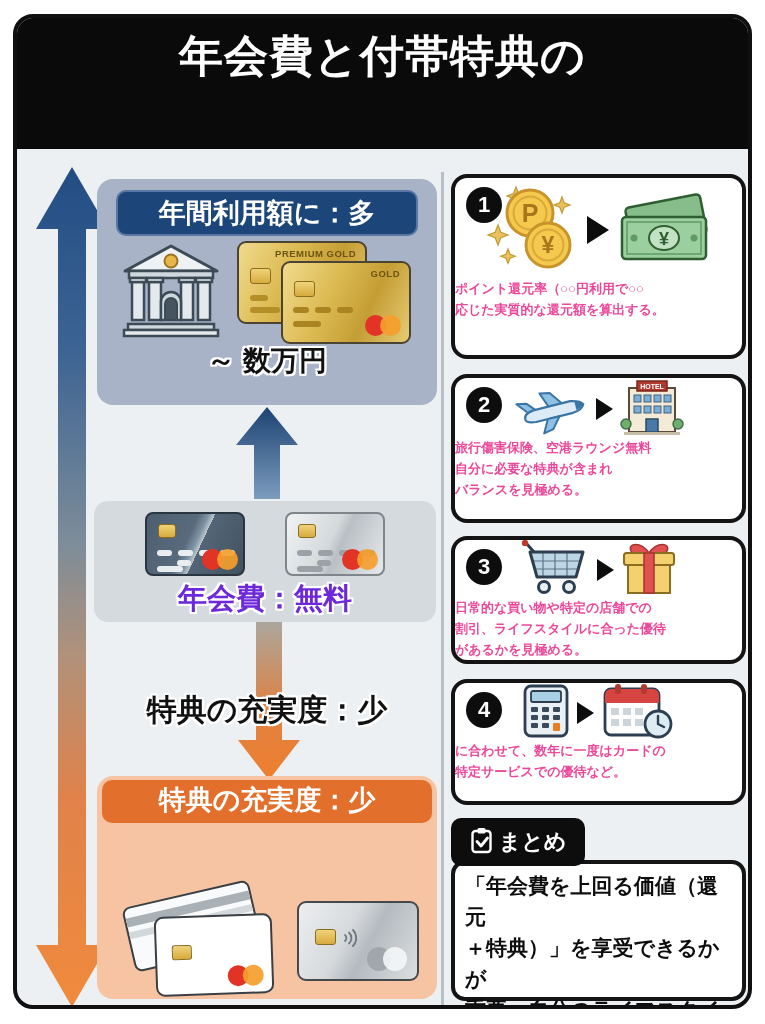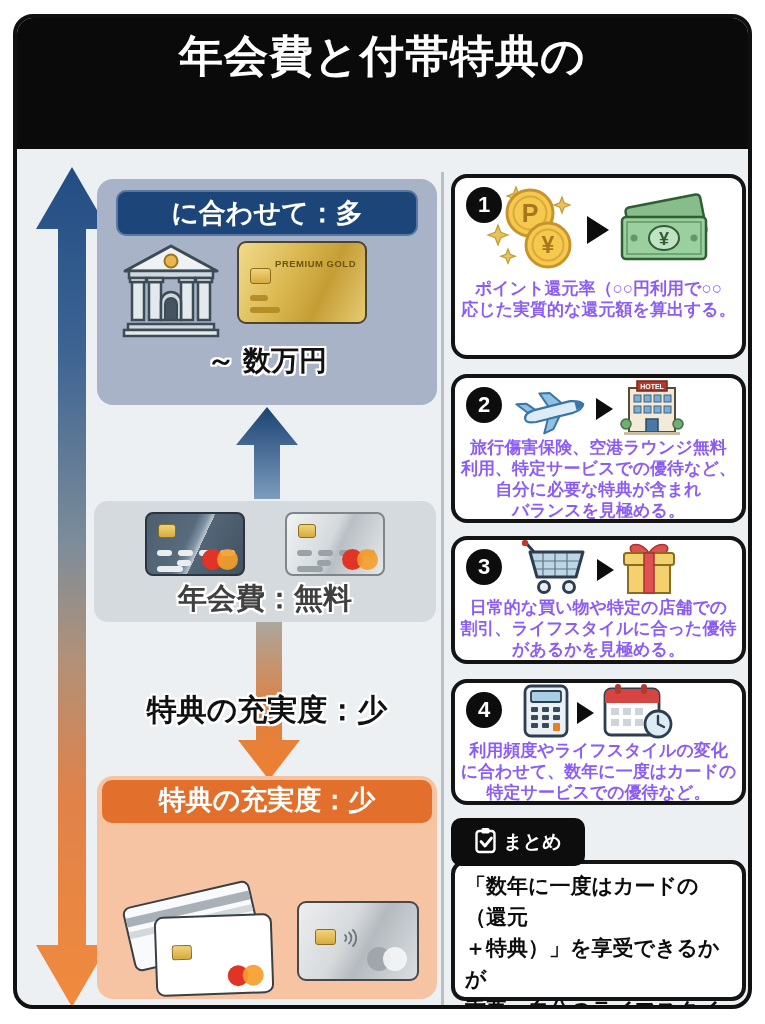--- a/index.html
+++ b/index.html
@@ -27,21 +27,21 @@
     font-size:27px; line-height:42px; text-align:center; }
   .icon-row-top { display:flex; justify-content:center; align-items:center; gap:16px; margin-top:7px; height:100px; }
   .fee-high { margin-top:2px; text-align:center; font-weight:900; font-size:28px;
     line-height:31px; color:#111; }
 
   .arrow-abs { position:absolute; }
 
   .box-free { position:absolute; left:77px; top:483px; width:342px; height:121px;
     background:#d4dade; border-radius:14px; }
   .cards-row { display:flex; justify-content:center; gap:40px; margin-top:11px; }
-  .fee-free { margin-top:3px; text-align:center; font-weight:900; font-size:29px; color:#404040; }
+  .fee-free { margin-top:3px; text-align:center; font-weight:900; font-size:29px; color:#6d28d9; }
 
   .mid-label { position:absolute; left:80px; top:672px; width:340px; text-align:center;
     font-weight:900; font-size:30px; color:#111; z-index:5; }
 
   .box-low { position:absolute; left:80px; top:758px; width:340px; height:223px;
     background:#f6c4a3; border-radius:16px; }
   .pill-orange { margin:4px auto 0; width:330px; height:43px; background:#e26f2c;
     border-radius:10px; color:#fff; font-weight:800; font-size:27px; line-height:41px; text-align:center; }
   .low-cards { position:relative; height:170px; }
 
@@ -50,21 +50,21 @@
   .chip { position:absolute; border:1.5px solid #8a6d1f; border-radius:3px;
     background:linear-gradient(#f0d37a,#d7ab3e); }
   .dash { position:absolute; height:6px; border-radius:3px; }
   .mc { position:absolute; width:36px; height:21px; }
   .mc i { position:absolute; top:0; width:21px; height:21px; border-radius:50%; }
   .mc .r { left:0; background:#e23327; }
   .mc .o { right:0; background:#f59e2c; opacity:.92; }
 
   .gcard { position:absolute; width:130px; height:83px; border-radius:9px; border:2px solid #4c4432;
     background:linear-gradient(115deg,#f0da8d 0%,#dcba52 38%,#c59d35 66%,#e6cc74 100%); }
-  .gcard .glabel { position:absolute; top:15px; right:9px; font-size:9.5px; font-weight:700;
+  .gcard .glabel { position:absolute; top:5px; right:9px; font-size:9.5px; font-weight:700;
     color:#6b5512; letter-spacing:.5px; }
 
   .dcard { width:100px; height:64px; border:2px solid #2b3540; border-radius:8px;
     background:linear-gradient(115deg,#4d5e6e 0%,#586b7d 42%,#7e93a5 50%,#52647626 55%,#536577 55%,#42525f 100%); }
   .scard { width:100px; height:64px; border:2px solid #7e858b; border-radius:8px;
     background:linear-gradient(115deg,#f1f3f4 0%,#d4d9dc 45%,#b9bfc4 55%,#e6e9eb 100%); }
 
   .wstack { position:absolute; left:28px; top:66px; width:160px; height:110px; }
   .wback { position:absolute; left:2px; top:4px; width:130px; height:66px; background:#f9fafb;
     border:2.5px solid #3a3f44; border-radius:8px; transform:rotate(-13deg); overflow:hidden; }
@@ -84,25 +84,25 @@
 
   
   .step { position:absolute; left:434px; width:295px; background:#fff;
     border:4px solid #141414; border-radius:16px; overflow:hidden; }
   .badge { position:absolute; left:11px; top:9px; width:36px; height:36px; background:#0d0d0d;
     border-radius:50%; color:#fff; font-weight:800; font-size:22px; line-height:36px; text-align:center; }
   .irow { display:flex; justify-content:center; align-items:center; gap:7px; }
   .tri { width:0; height:0; border-top:14px solid transparent; border-bottom:14px solid transparent;
     border-left:22px solid #0d0d0d; }
   .tri.sm { border-top-width:11px; border-bottom-width:11px; border-left-width:17px; }
-  .stext { text-align:center; font-weight:800; color:#8b5cf6; font-size:17px; line-height:21px; }
+  .stext { text-align:left; font-weight:800; color:#ec4899; font-size:13px; line-height:21px; }
 
   .sum-tab { position:absolute; left:434px; top:800px; width:134px; height:48px; background:#0d0d0d;
     border-radius:10px; display:flex; align-items:center; justify-content:center; gap:6px; z-index:6; }
-  .sum-tab span.lbl { color:#fff; font-weight:800; font-size:19px; }
+  .sum-tab span.lbl { color:#fff; font-weight:800; font-size:22px; }
   .sum-box { position:absolute; left:434px; top:842px; width:295px; height:141px; background:#fff;
     border:4px solid #141414; border-radius:14px; padding:6px 10px 0; z-index:5; }
   .sum-box div { font-weight:900; font-size:21px; line-height:31px; color:#0d0d0d; }
 </style>
 </head>
 <body>
 
 <div class="page">
   <div class="frame">
 
@@ -118,21 +118,21 @@
           <stop offset="0.45" stop-color="#7e8d99"></stop>
             <stop offset="0.58" stop-color="#b0917a"></stop>
           <stop offset="0.75" stop-color="#e0824a"></stop>
             <stop offset="1" stop-color="#f08a3c"></stop>
         </linearGradient>
       </defs>
       <path fill="url(#gmain)" d="M38 0 L74 62 L52 62 L52 778 L74 778 L38 840 L2 778 L24 778 L24 62 L2 62 Z"></path>
     </svg>
 
     <div class="box-high">
-      <div class="pill-blue">に合わせて：多</div>
+      <div class="pill-blue">年間利用額に：多</div>
       <div class="icon-row-top">
         <span>
           <svg width="100" height="94" viewBox="0 0 100 94">
             <polygon points="50,2 96,27 4,27" fill="#eef2f5" stroke="#3d4b57" stroke-width="3" stroke-linejoin="round"></polygon>
             <circle cx="50" cy="17" r="6.5" fill="#e9b64b" stroke="#9a7420" stroke-width="2"></circle>
             <rect x="8" y="27" width="84" height="7" fill="#cfd8de" stroke="#3d4b57" stroke-width="2.5"></rect>
             <g fill="#e3e9ed" stroke="#3d4b57" stroke-width="2.5">
               <rect x="11" y="38" width="12" height="38"></rect>
                 <rect x="28" y="38" width="12" height="38"></rect>
               <rect x="60" y="38" width="12" height="38"></rect>
@@ -147,20 +147,32 @@
             <rect x="7" y="80" width="86" height="6" fill="#cfd8de" stroke="#3d4b57" stroke-width="2.5"></rect>
             <rect x="3" y="86" width="94" height="6" fill="#e3e9ed" stroke="#3d4b57" stroke-width="2.5"></rect>
           </svg>
         </span>
         <span style="position:relative;display:block;width:176px;height:104px;">
           <span class="gcard" style="left:0;top:0;">
             <span class="glabel">PREMIUM GOLD</span>
             <span class="chip" style="left:11px;top:25px;width:21px;height:16px;"></span>
             <span class="dash" style="left:11px;top:52px;width:18px;background:#b48e27;"></span>
             <span class="dash" style="left:11px;top:64px;width:30px;background:#b48e27;"></span>
+          </span>
+          <span class="gcard" style="left:44px;top:20px;">
+            <span class="glabel">GOLD</span>
+            <span class="chip" style="left:11px;top:18px;width:21px;height:16px;"></span>
+            <span class="dash" style="left:10px;top:44px;width:16px;background:#a98420;"></span>
+            <span class="dash" style="left:32px;top:44px;width:16px;background:#a98420;"></span>
+            <span class="dash" style="left:54px;top:44px;width:16px;background:#a98420;"></span>
+            <span class="dash" style="left:10px;top:58px;width:28px;background:#a98420;"></span>
+            <span class="mc" style="bottom:6px;right:8px;">
+                <i class="r"></i>
+                <i class="o"></i>
+              </span>
           </span>
         </span>
       </div>
       <div class="fee-high halo">
         <div>～ 数万円</div>
       </div>
     </div>
 
     <svg class="arrow-abs" style="left:219px;top:389px;" width="62" height="92" viewBox="0 0 62 92">
       <defs>
@@ -323,21 +335,20 @@
             </g>
             <rect x="26" y="41" width="12" height="13" fill="#4a79a8" stroke="#2d4c68" stroke-width="1.5"></rect>
             <circle cx="6" cy="46" r="5" fill="#6fae6f" stroke="#41704a" stroke-width="1.5"></circle>
             <circle cx="58" cy="46" r="5" fill="#6fae6f" stroke="#41704a" stroke-width="1.5"></circle>
             <rect x="4" y="54" width="56" height="3" fill="#c9bda8"></rect>
           </svg>
         </span>
       </div>
       <div class="stext">
         <div>旅行傷害保険、空港ラウンジ無料</div>
-        <div>利用、特定サービスでの優待など、</div>
         <div>自分に必要な特典が含まれ</div>
         <div>バランスを見極める。</div>
       </div>
     </div>
 
     <div class="step" style="top:518px;height:128px;">
       <div class="badge">3</div>
       <div class="irow" style="margin-top:3px;height:54px;">
         <span>
           <svg width="70" height="56" viewBox="0 0 70 56">
@@ -407,37 +418,36 @@
               <rect x="10" y="36" width="8" height="7"></rect>
                 <rect x="22" y="36" width="8" height="7"></rect>
                 <rect x="34" y="36" width="8" height="7"></rect>
             </g>
             <circle cx="57" cy="41" r="13" fill="#ddebf3" stroke="#2d3e50" stroke-width="2.8"></circle>
             <path d="M57 41 L57 33 M57 41 L63 44" stroke="#2d3e50" stroke-width="2.4" stroke-linecap="round" fill="none"></path>
           </svg>
         </span>
       </div>
       <div class="stext">
-        <div>利用頻度やライフスタイルの変化</div>
         <div>に合わせて、数年に一度はカードの</div>
         <div>特定サービスでの優待など。</div>
       </div>
     </div>
 
     <div class="sum-tab">
       <span>
         <svg width="23" height="27" viewBox="0 0 23 27">
           <rect x="2.5" y="4" width="18" height="21" rx="3" fill="none" stroke="#ffffff" stroke-width="2.4"></rect>
           <rect x="7.5" y="1" width="8" height="5.5" rx="1.5" fill="#ffffff"></rect>
           <path d="M7 14.5 l4 4.5 l6.5 -8" fill="none" stroke="#ffffff" stroke-width="2.8" stroke-linecap="round" stroke-linejoin="round"></path>
         </svg>
       </span>
       <span class="lbl">まとめ</span>
     </div>
     <div class="sum-box">
-      <div>「数年に一度はカードの（還元</div>
+      <div>「年会費を上回る価値（還元</div>
       <div>＋特典）」を享受できるかが</div>
       <div>重要。自分のライフスタイル</div>
 
     </div>
 
   </div>
 </div>
 
 </body></html>

